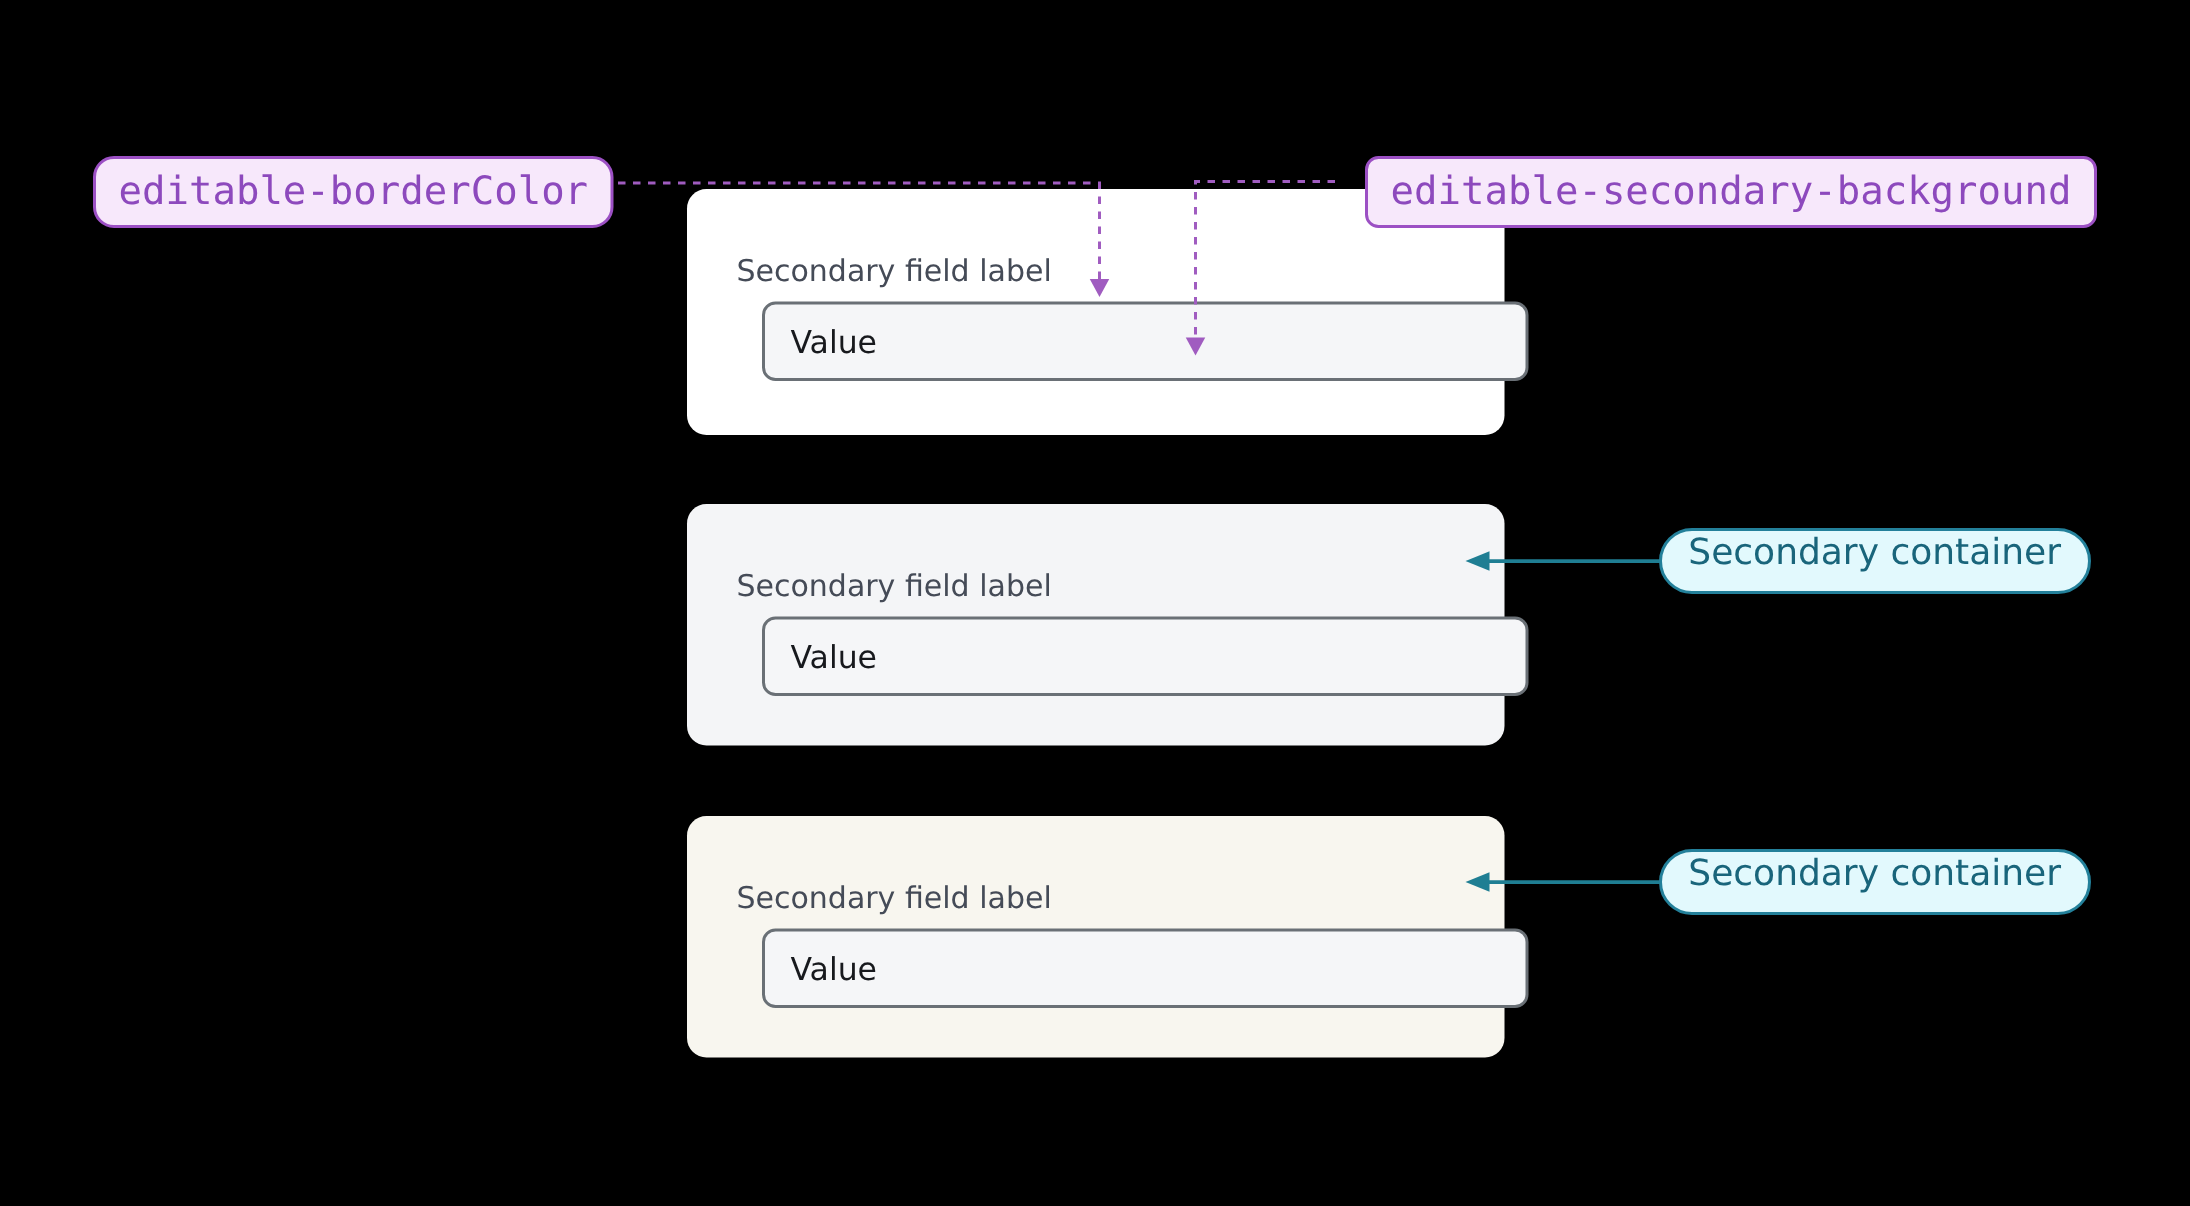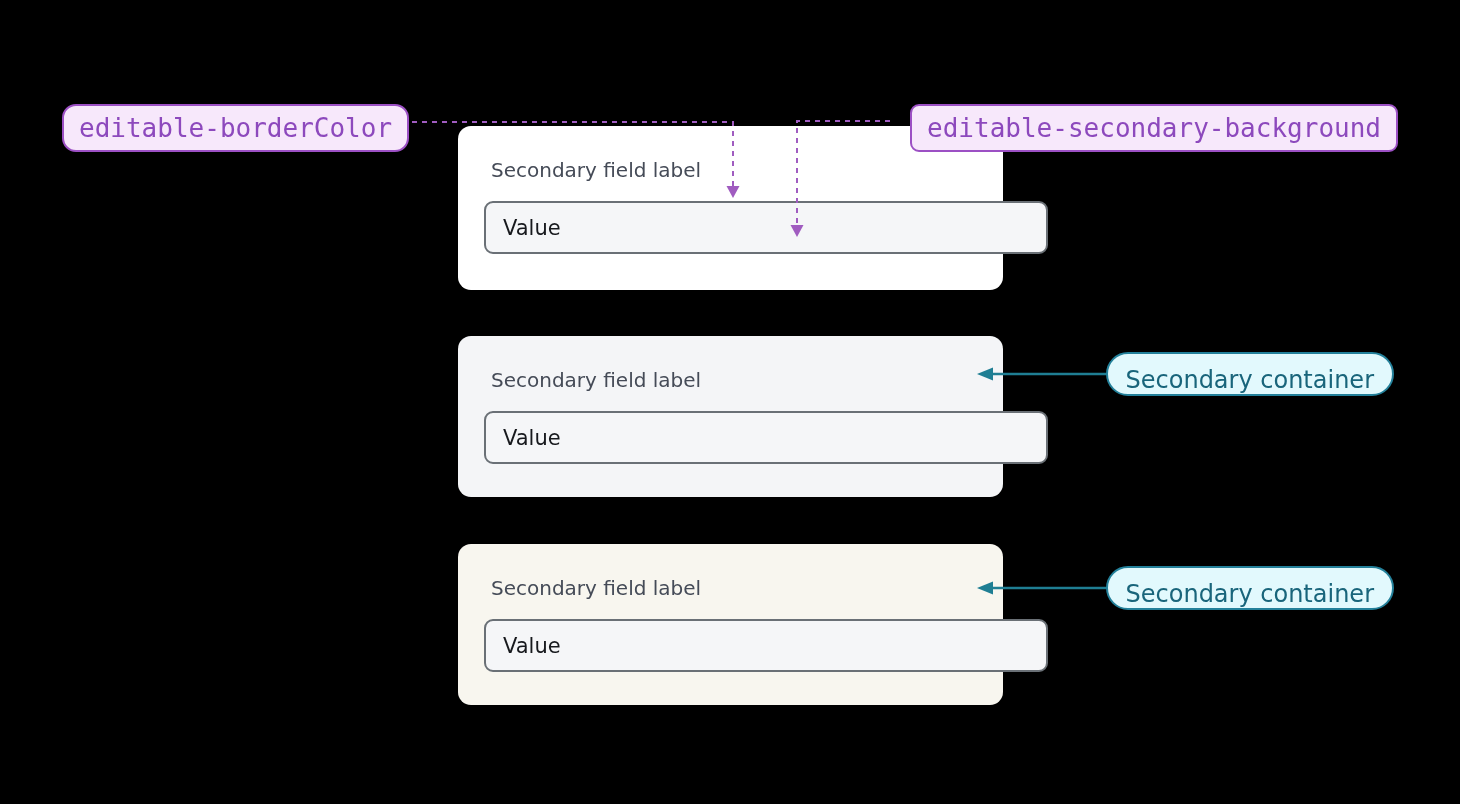--- a/index.html
+++ b/index.html
@@ -35,21 +35,21 @@
   }
   .token-badge.left  { left: 62px; border-radius: 14px; }
   .token-badge.right { right: 62px; margin-left: 21px; }
 
   
   .annotation-badge {
     position: absolute;
     box-sizing: border-box;
     height: 44px;
     display: flex;
-    align-items: flex-end;
+    align-items: flex-start;
     padding: 0 18px;
     background: var(--annotation_badge_background);
     border: 2px solid var(--annotation_badge_border);
     border-radius: 22px;
     color: var(--annotation_badge_text);
     font-size: 24px;
     white-space: nowrap;
     z-index: 3;
   }
   .annotation-badge.secondary { right: 66px; top: 352px; }
@@ -63,33 +63,33 @@
     border-radius: 13px;
     z-index: 1;
   }
   .card.default   { top: 126px; height: 164px; }
   .card.secondary { top: 336px; height: 161px; }
   .card.tertiary  { top: 544px; height: 161px; }
 
   .card-label {
     position: absolute;
     left: 33px;
-    top: 31px;
+    top: 41px;
     font-size: 20px;
     line-height: 26px;
     color: var(--field_label_text);
     white-space: nowrap;
   }
 
   .field-input {
     position: absolute;
-    left: 26px;
+    left: 50px;
     top: 75px;
     box-sizing: border-box;
-    width: 564px;
+    width: 511px;
     height: 53px;
     background: var(--field_background);
     border: 2px solid var(--field_border);
     border-radius: 9px;
     padding: 0 0 0 17px;
     font-family: "DejaVu Sans", "Liberation Sans", sans-serif;
     font-size: 21px;
     color: var(--field_value_text);
     outline: none;
   }

